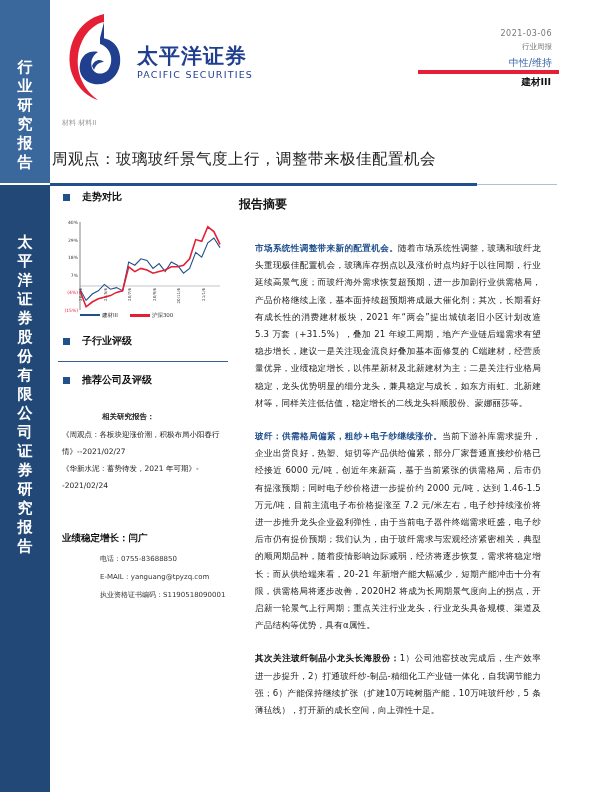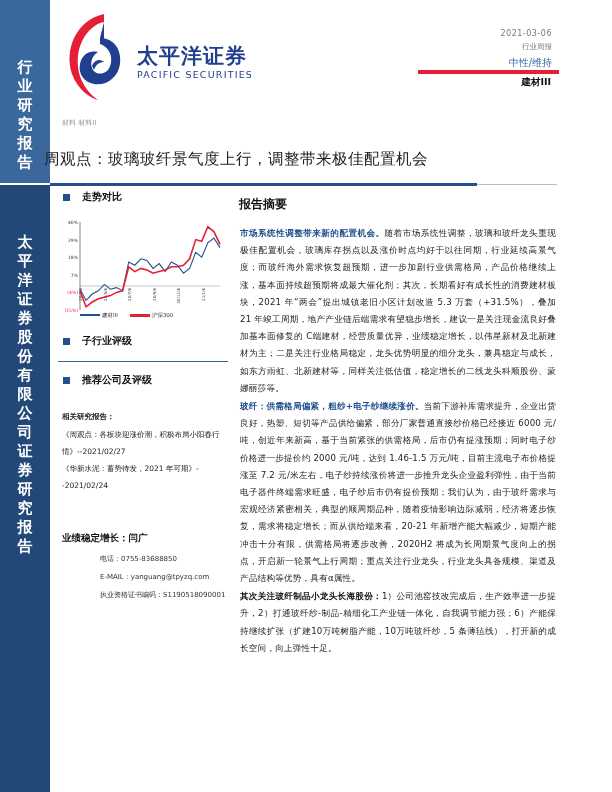--- a/index.html
+++ b/index.html
@@ -18,45 +18,45 @@
   .brand-en { position:absolute; left:137px; top:69px; font-size:9.5px; color:#213f8f; letter-spacing:1.2px; }
 
   .right-meta { position:absolute; right:60px; text-align:right; }
   .date { top:29px; font-size:8px; color:#777; letter-spacing:0.5px; }
   .report-type { top:42px; font-size:7.5px; color:#777; }
   .rating { top:56px; font-size:10px; color:#3a67a8; }
   .red-bar { position:absolute; left:418px; top:70px; width:141px; height:4px; background:#e41f36; }
   .industry { position:absolute; right:61px; top:76px; font-size:9.5px; color:#111; font-weight:bold; }
 
   .category { position:absolute; left:62px; top:118px; font-size:7px; color:#999; }
-  .page-title { position:absolute; left:44px; top:149px; font-size:15.5px; color:#222; letter-spacing:0.5px; }
+  .page-title { position:absolute; left:52px; top:149px; font-size:15.5px; color:#222; letter-spacing:0.5px; }
   .title-rule { position:absolute; left:50px; top:183px; width:427px; height:3px; background:#21508c; }
   .title-rule-ext { position:absolute; left:477px; top:184px; width:80px; height:1px; background:#b0bfd6; }
 
   .left-col { position:absolute; left:62px; top:190px; width:168px; }
   .sec-head { display:flex; align-items:center; font-size:10px; font-weight:bold; color:#111; }
   .sec-sq { width:7px; height:7px; background:#21508c; margin-right:12px; margin-left:1px; }
   .chart-wrap { position:absolute; left:58px; top:216px; width:166px; height:100px; }
   .legend { position:absolute; left:80px; top:312px; font-size:5.5px; display:flex; gap:12px; align-items:center; color:#333; }
   .leg-line { display:inline-block; width:20px; height:2px; margin-right:2px; vertical-align:middle; }
 
   .sub-rating { position:absolute; left:62px; top:334px; }
   .sub-rule { position:absolute; left:58px; top:361px; width:170px; height:1px; background:#3a5f8f; }
   .rec-comp { position:absolute; left:62px; top:373px; }
 
   .related { position:absolute; left:62px; top:408px; width:170px; font-size:7.5px; line-height:17px; color:#222; }
-  .related-head { font-weight:bold; font-size:7.5px; margin-bottom:1px; }
+  .related-head { font-weight:bold; font-size:7.5px; margin-bottom:1px;margin-left:40px; }
   .related-item { padding-left:0; }
   .analyst { position:absolute; left:62px; top:532px; font-size:9.5px; font-weight:bold; color:#111; }
   .contact { position:absolute; left:62px; font-size:7px; color:#333;padding-left:38px; }
   .c1 { top:554px; } .c2 { top:572px; } .c3 { top:590px; }
 
   .summary-head { position:absolute; left:239px; top:196px; font-size:12px; font-weight:bold; color:#111; }
   .summary { position:absolute; left:239px; top:224px; width:318px; font-size:8.6px; line-height:17.2px; color:#222; text-align:justify; letter-spacing:0.2px; }
-  .summary p { margin:1px; }
+  .summary p { margin:16px; }
   .hl { color:#21508c; font-weight:bold; }
   .bk { color:#111; font-weight:bold; }
 </style>
 </head>
 <body>
 
 <div class="sidebar-top"></div>
 <div class="sidebar-bottom"></div>
 <div class="vert-text v1" id="vt1">
     <span>行</span>

